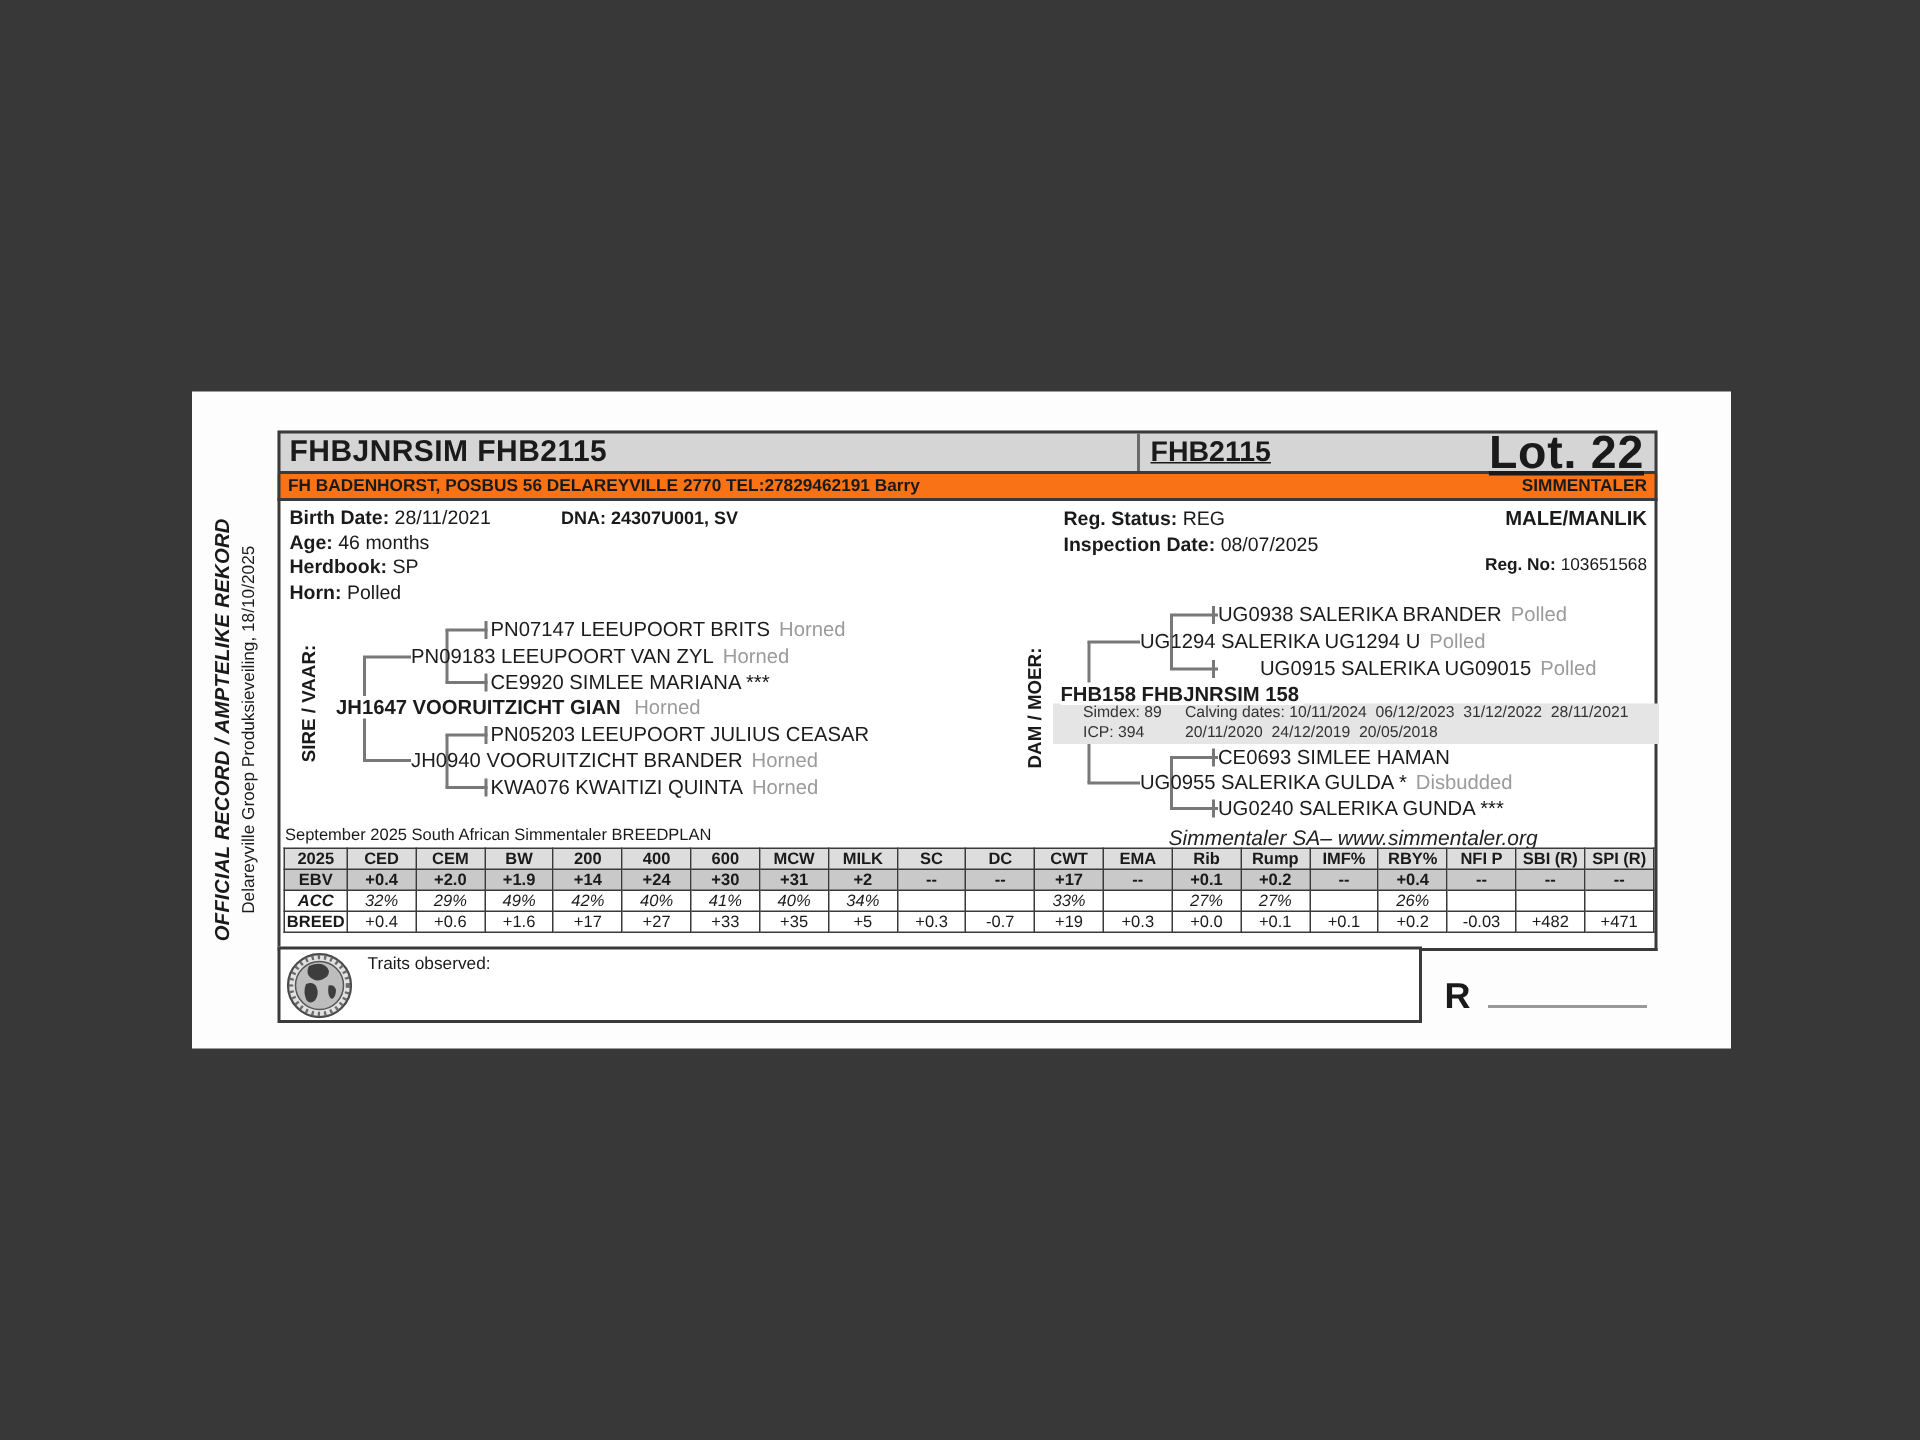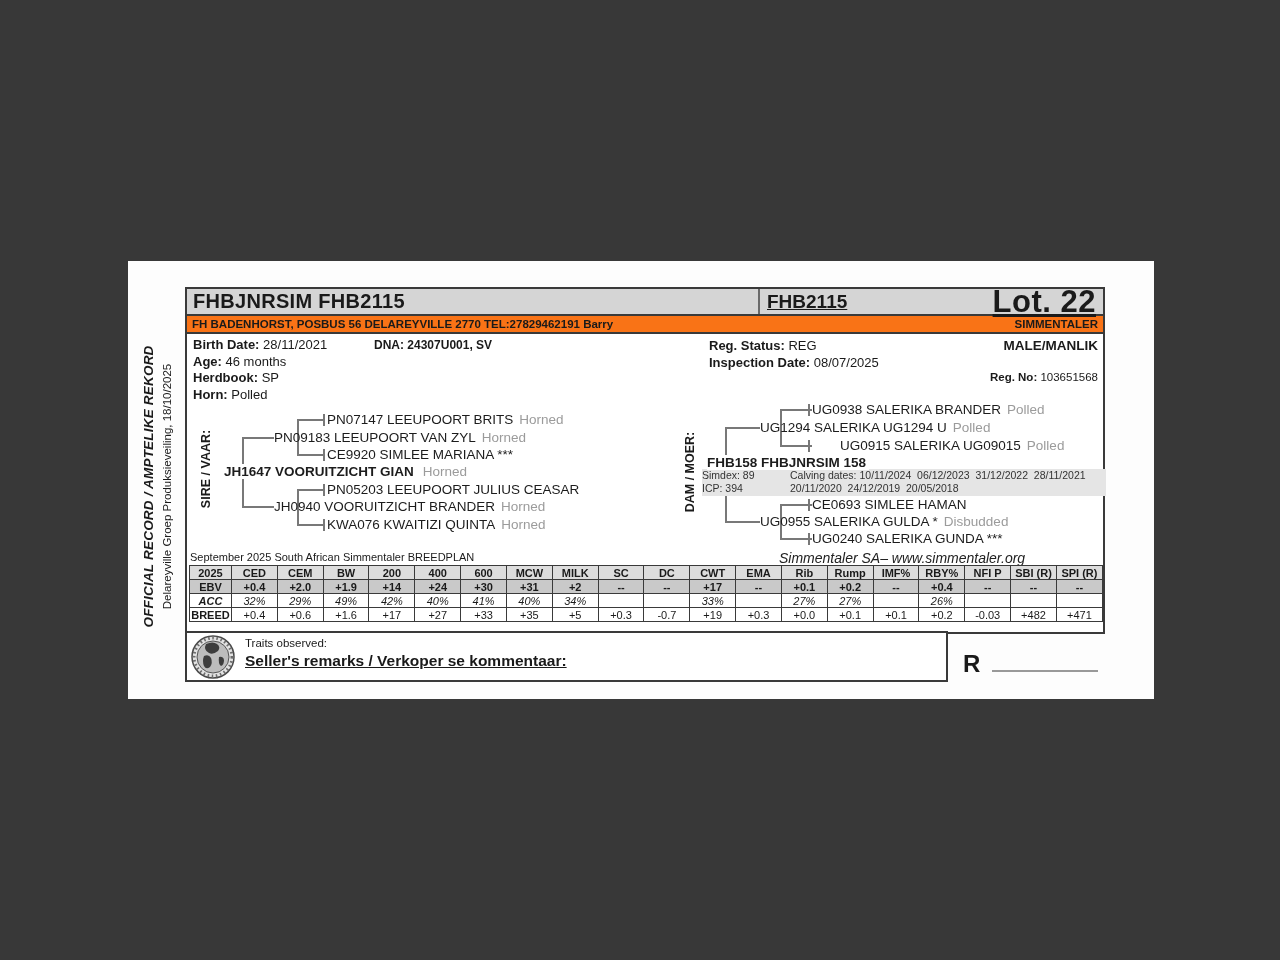--- a/index.html
+++ b/index.html
@@ -47,21 +47,21 @@
   .vert-label span { transform:rotate(-90deg); white-space:nowrap; font-weight:bold; font-size:12.5px; }
 
   .ped-row { position:absolute; white-space:nowrap; font-size:13.5px; color:#1c1c1c; line-height:14px; }
   .ped-row .horn { color:#9b9b9b; margin-left:6px; }
   .ped-bold { font-weight:bold; background:#fff; padding-right:3px; }
   .vline,.hline,.tick { position:absolute; background:#787878; }
   .vline { width:1.5px; } .hline { height:1.5px; } .tick { width:1.5px; height:12px; }
 
   .simdex-band { position:absolute; left:515px; top:135px; width:404px; height:27px;
                  background:#e5e5e5; font-size:10.5px; line-height:13px; display:flex; color:#333; }
-  .band-left { width:88px; padding-left:0; }
+  .band-left { width:88px; padding-left:20px; }
   .band-right { flex:1; }
   .band-right div, .band-left div { white-space:pre; }
 
   .bp-caption-left  { position:absolute; left:3px;  top:217px; font-size:11px; }
   .bp-caption-right { position:absolute; left:592px; top:216px; font-size:14px; font-style:italic; color:#222; }
 
   .bp-table { position:absolute; left:2px; top:231px; width:914px; border-collapse:collapse;
               table-layout:fixed; font-size:11px; }
   .bp-table th, .bp-table td { border:1px solid #3a3a3a; text-align:center; padding:0 1px;
                                height:14px; overflow:hidden; white-space:nowrap; }
@@ -295,21 +295,20 @@
         <svg width="44" height="44" viewBox="0 0 44 44">
           <circle cx="22" cy="22" r="21" fill="#e2e2e2" stroke="#4a4a4a" stroke-width="1.5"></circle>
           <circle cx="22" cy="22" r="19" fill="none" stroke="#6d6d6d" stroke-width="3" stroke-dasharray="1.6 2.6"></circle>
           <circle cx="22" cy="22" r="16" fill="#bdbdbd" stroke="#555" stroke-width="1"></circle>
           <path d="M15 9 q7 -3 11 0 q4 3 1 7 q-5 4 -9 2 q-6 -3 -3 -9z" fill="#3d3d3d"></path>
           <path d="M13 21 q5 -2 7 2 q2 5 -1 9 q-4 3 -6 -1 q-2 -5 0 -10z" fill="#3d3d3d"></path>
           <path d="M28 22 q4 -1 5 3 q0 5 -3 6 q-3 -2 -2 -9z" fill="#3d3d3d"></path>
         </svg>
       </div>
       <div class="traits">Traits observed:</div>
-      <div class="seller">Seller's remarks / Verkoper se kommentaar:</div>
     </div>
 
     <div class="price">
       <span>R</span><span class="price-line"></span>
     </div>
 
   </div>
 </div>
 
 </body></html>

